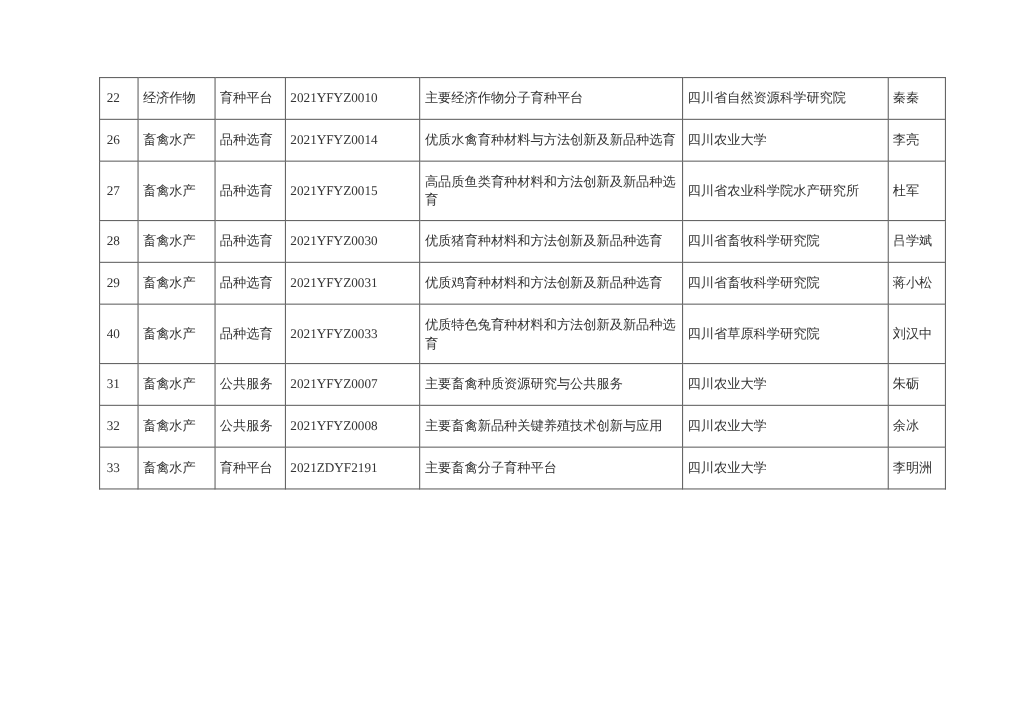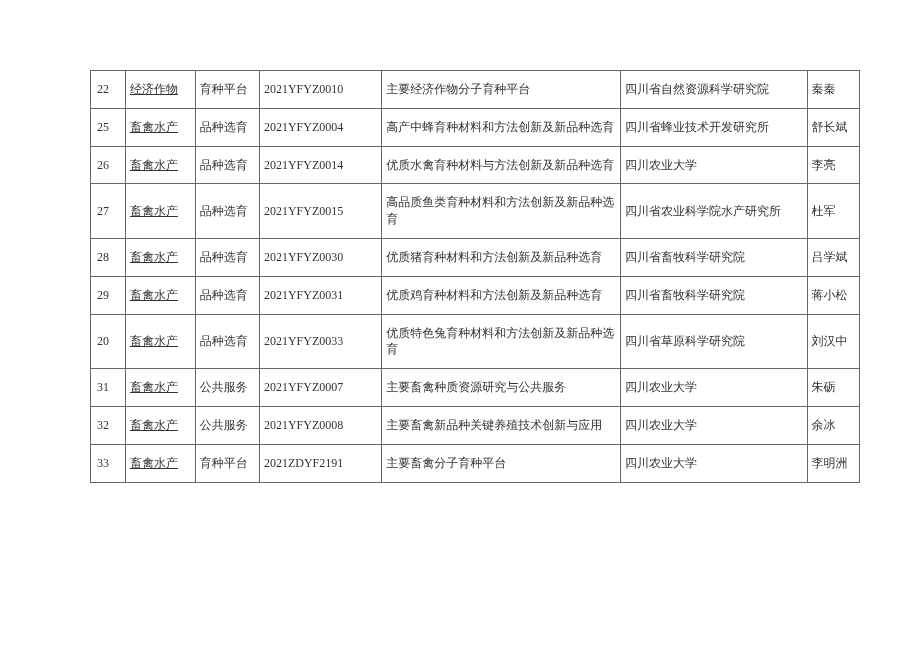--- a/index.html
+++ b/index.html
@@ -25,21 +25,21 @@
     td {
       border: 1px solid #666;
       padding: 10px 4px;
       vertical-align: middle;
       text-align: left;
       font-size: 12px;
       line-height: 1.4;
       word-break: break-all;
     }
     .col-idx { width: 30px; text-align: left; padding-left: 6px;}
-    .col-cat { width: 60px; text-decoration: underline; }
+    .col-cat { width: 60px; }
     .col-type { width: 55px; }
     .col-code { width: 105px; }
     .col-name { width: 205px; }
     .col-org { width: 160px; }
     .col-person { width: 45px; margin-left: 43px; }
   </style>
 </head>
 <body>
 
 <div class="table-wrap">
@@ -55,29 +55,20 @@
     </colgroup>
     <tbody id="tbody">
     <tr>
           <td class="col-idx">22</td>
           <td class="col-cat">经济作物</td>
           <td class="col-type">育种平台</td>
           <td class="col-code">2021YFYZ0010</td>
           <td class="col-name">主要经济作物分子育种平台</td>
           <td class="col-org">四川省自然资源科学研究院</td>
           <td class="col-person">秦秦</td>
-        </tr>
-        <tr>
-          <td class="col-idx">25</td>
-          <td class="col-cat">畜禽水产</td>
-          <td class="col-type">品种选育</td>
-          <td class="col-code">2021YFYZ0004</td>
-          <td class="col-name">高产中蜂育种材料和方法创新及新品种选育</td>
-          <td class="col-org">四川省蜂业技术开发研究所</td>
-          <td class="col-person">舒长斌</td>
         </tr>
         <tr>
           <td class="col-idx">26</td>
           <td class="col-cat">畜禽水产</td>
           <td class="col-type">品种选育</td>
           <td class="col-code">2021YFYZ0014</td>
           <td class="col-name">优质水禽育种材料与方法创新及新品种选育</td>
           <td class="col-org">四川农业大学</td>
           <td class="col-person">李亮</td>
         </tr>
@@ -102,21 +93,21 @@
         <tr>
           <td class="col-idx">29</td>
           <td class="col-cat">畜禽水产</td>
           <td class="col-type">品种选育</td>
           <td class="col-code">2021YFYZ0031</td>
           <td class="col-name">优质鸡育种材料和方法创新及新品种选育</td>
           <td class="col-org">四川省畜牧科学研究院</td>
           <td class="col-person">蒋小松</td>
         </tr>
         <tr>
-          <td class="col-idx">20</td>
+          <td class="col-idx">40</td>
           <td class="col-cat">畜禽水产</td>
           <td class="col-type">品种选育</td>
           <td class="col-code">2021YFYZ0033</td>
           <td class="col-name">优质特色兔育种材料和方法创新及新品种选育</td>
           <td class="col-org">四川省草原科学研究院</td>
           <td class="col-person">刘汉中</td>
         </tr>
         <tr>
           <td class="col-idx">31</td>
           <td class="col-cat">畜禽水产</td>

